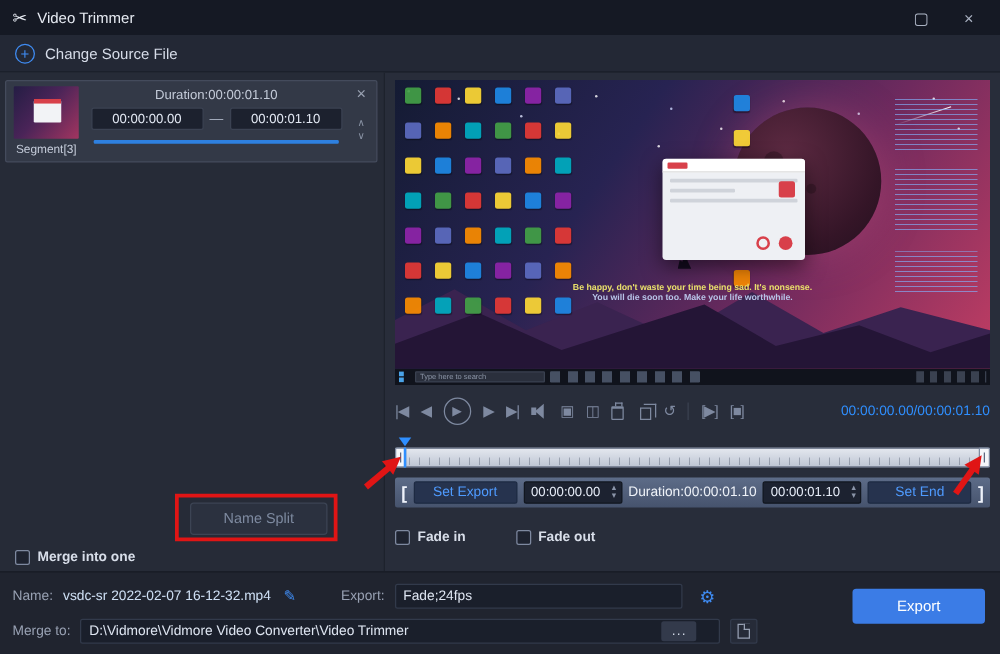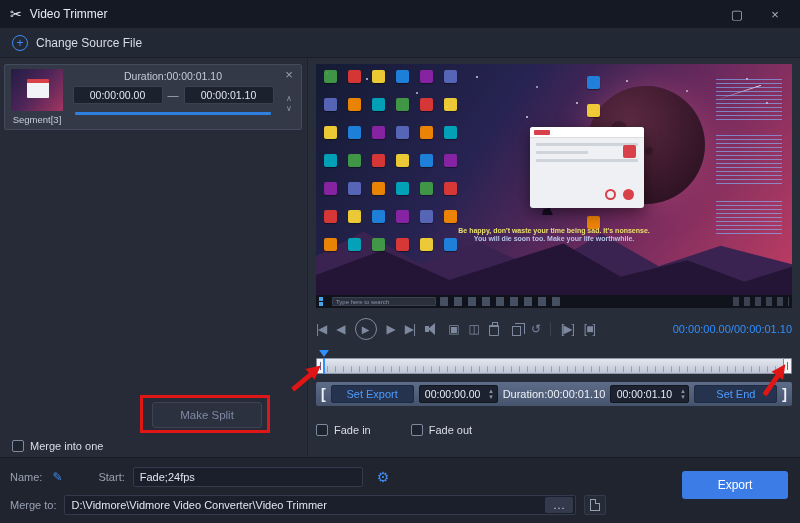--- a/index.html
+++ b/index.html
@@ -46,21 +46,21 @@
   .chev { color:#8a93a5; font-size:8px; line-height:8px; margin-top:2px; }
   .chev.first { margin-top:14px; }
 
   .btn-add { position:absolute; left:28px; top:344px; width:114px; height:26px; background:#2f7fe8;
              border-radius:3px; color:#fff; font-size:11.5px; display:flex; align-items:center; justify-content:center; }
   .btn-fast { position:absolute; left:152px; top:344px; width:110px; height:26px; background:#2b313f;
               border:1px solid #3c4454; border-radius:3px; color:#7e8aa0; font-size:11.5px;
               display:flex; align-items:center; justify-content:center; }
   .merge-row { position:absolute; left:12px; top:382px; display:flex; align-items:center; gap:6px; }
   .cb { width:12px; height:12px; border:1px solid #7e89a0; border-radius:2px; background:#1e2330; }
-  .cb-lbl { font-size:11px; color:#d8dee9; }
+  .cb-lbl { font-size:11px; color:#d8dee9;font-weight:bold; }
 
   
   .preview { position:absolute; left:316px; top:64px; width:476px; height:244px; overflow:hidden;
              background:linear-gradient(125deg,#141b33 0%, #272352 34%, #6e2a5e 64%, #c43e63 100%); }
   .stars { position:absolute; left:10px; top:8px; width:2px; height:2px; background:#fff; border-radius:50%;
            box-shadow: 40px 6px #fff, 90px 20px #dfe4ff, 150px 4px #fff, 210px 14px #cfd8ff,
                        300px 8px #fff, 360px 18px #dfe4ff, 420px 6px #fff, 250px 30px #fff,
                        330px 40px #cfd8ff, 440px 30px #fff, 200px 44px #fff, 120px 34px #cfd8ff; opacity:.8; }
   .shoot { position:absolute; right:30px; top:28px; width:46px; height:1px;
            background:linear-gradient(90deg, rgba(255,255,255,0), #fff); transform:rotate(-18deg); }
@@ -168,21 +168,21 @@
   .name-val { color:#cfe0f5; font-size:11px; }
   .editic { color:#3f8cf3; font-size:12px; margin-left:2px; }
   .out-lbl { margin-left:28px; }
   .out-select { width:230px; height:20px; background:#1a1f2b; border:1px solid #323a4b; border-radius:2px;
                 color:#dfe6f2; font-size:11px; display:flex; align-items:center; padding-left:6px; }
   .gearic { color:#3f8cf3; font-size:14px; margin-left:6px; }
   .export-btn { position:absolute; right:12px; top:13px; width:106px; height:28px; background:#3b7ce6;
                 border-radius:3px; color:#fff; font-size:12px; display:flex; align-items:center; justify-content:center; }
   .save-row { position:absolute; left:10px; top:37px; display:flex; align-items:center; gap:8px; }
   .save-field { width:512px; height:20px; background:#1a1f2b; border:1px solid #323a4b; border-radius:2px;
-                display:flex; align-items:center; padding:0 2px 0 6px; }
+                display:flex; align-items:center; padding:0 18px 0 6px; }
   .save-val { flex:1; color:#dfe6f2; font-size:11px; white-space:nowrap; overflow:hidden; }
   .more-btn { width:28px; height:16px; background:#333a4b; border-radius:2px; color:#cfd6e4;
               display:flex; align-items:center; justify-content:center; font-size:11px; letter-spacing:1px; }
   .page-btn { width:22px; height:20px; display:flex; align-items:center; justify-content:center;
               background:#262b38; border:1px solid #323a4b; border-radius:2px; }
   .pageic { width:10px; height:12px; border:1px solid #97a0b2; position:relative; }
   .pageic::after { content:""; position:absolute; right:-1px; top:-1px; width:4px; height:4px; background:#262b38;
                    border-left:1px solid #97a0b2; border-bottom:1px solid #97a0b2; }
 
   
@@ -228,21 +228,21 @@
         </div>
         <div class="seg-progress"></div>
       </div>
       <div class="card-ctrl">
         <span class="card-x">×</span>
         <span class="chev first">∧</span>
         <span class="chev">∨</span>
       </div>
     </div>
 
-    <div class="btn-fast">Make Split</div>
+    <div class="btn-fast">Name Split</div>
     <div class="merge-row">
       <span class="cb"></span>
       <span class="cb-lbl">Merge into one</span>
     </div>
   </div>
 
   <div class="preview">
     <div class="stars"></div>
     <div class="shoot"></div>
     <div class="planet"></div>
@@ -383,22 +383,23 @@
     </span>
     <span class="fade-item">
       <span class="cb"></span>
       <span class="cb-lbl">Fade out</span>
     </span>
   </div>
 
   <div class="footer">
     <div class="name-row">
       <span class="f-lbl">Name:</span>
+      <span class="name-val">vsdc-sr 2022-02-07 16-12-32.mp4</span>
       <span class="editic">✎</span>
-      <span class="f-lbl out-lbl">Start:</span>
+      <span class="f-lbl out-lbl">Export:</span>
       <span class="out-select">Fade;24fps</span>
       <span class="gearic">⚙</span>
     </div>
     <div class="export-btn">Export</div>
     <div class="save-row">
       <span class="f-lbl">Merge to:</span>
       <span class="save-field">
         <span class="save-val">D:\Vidmore\Vidmore Video Converter\Video Trimmer</span>
         <span class="more-btn">...</span>
       </span>

